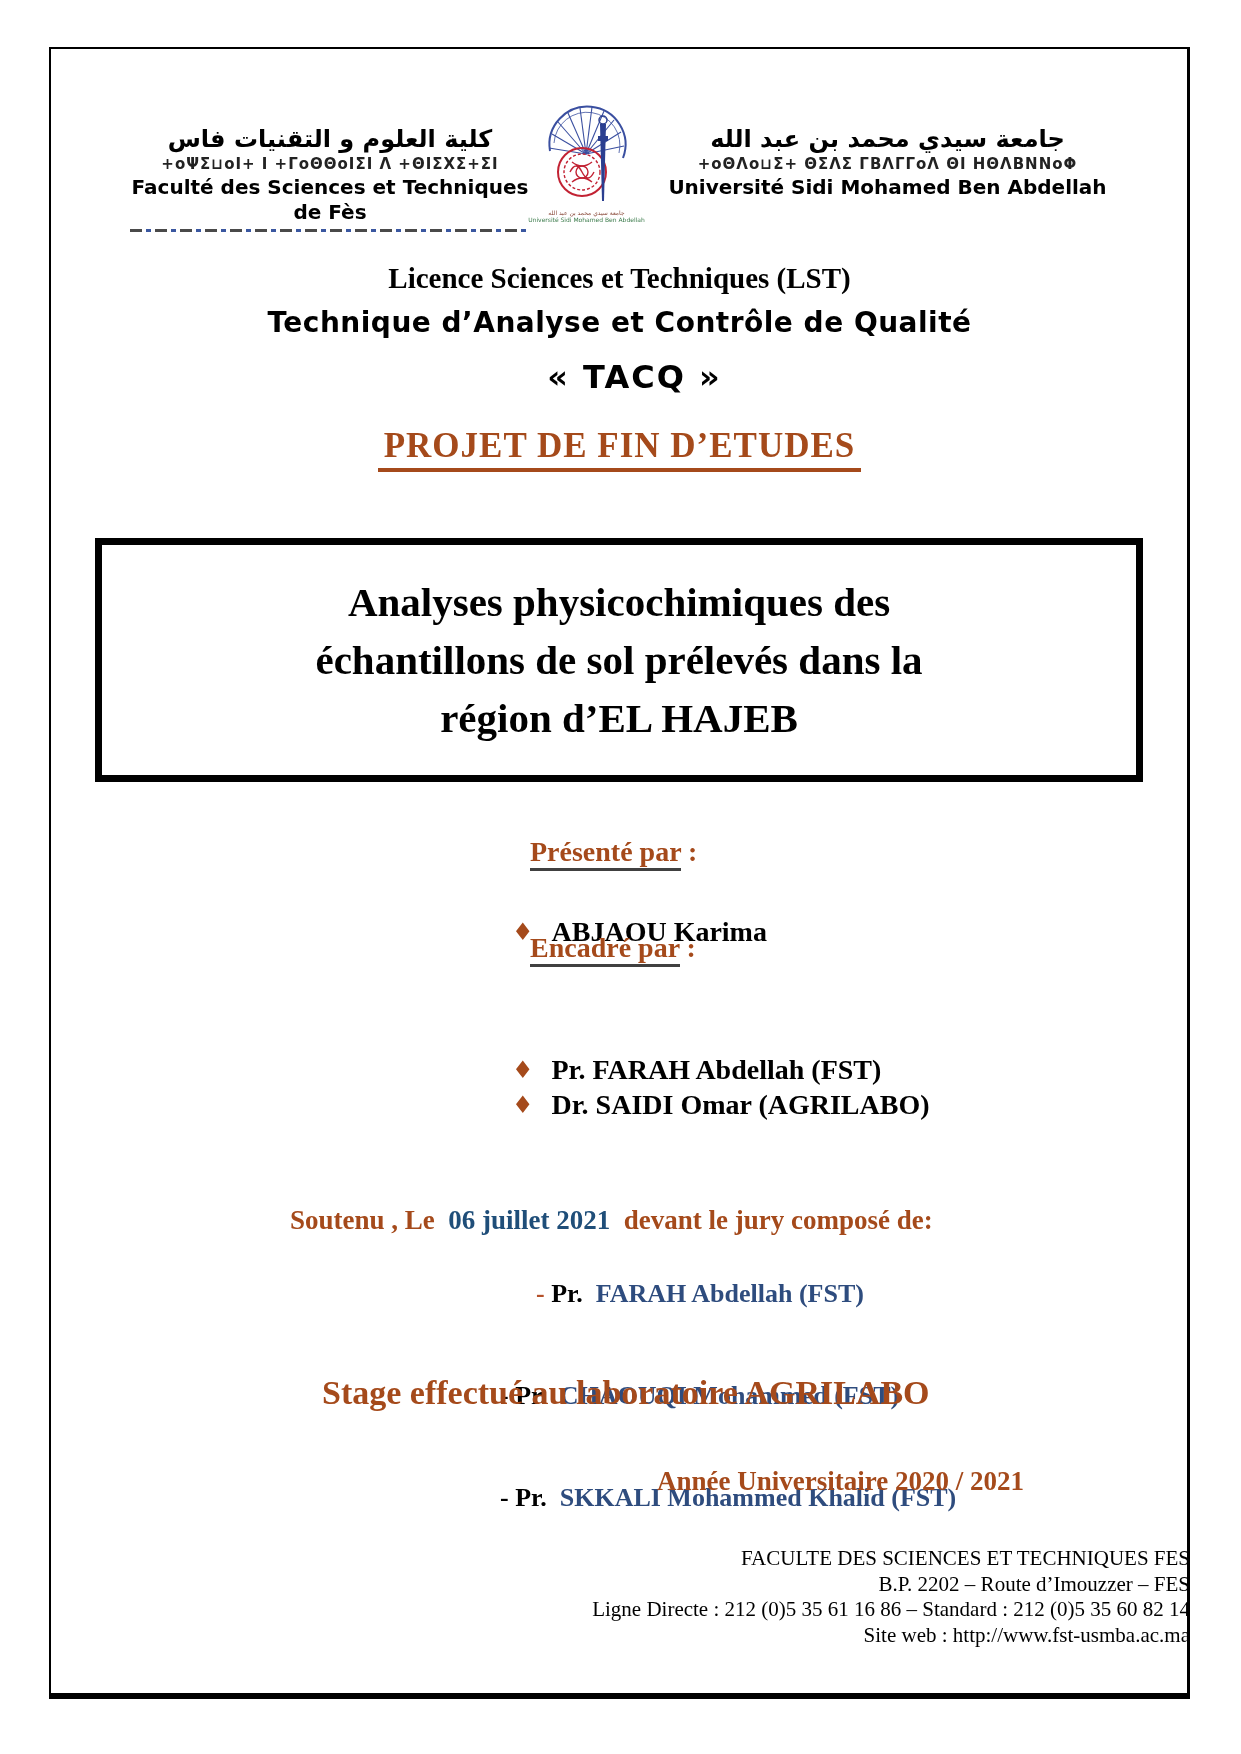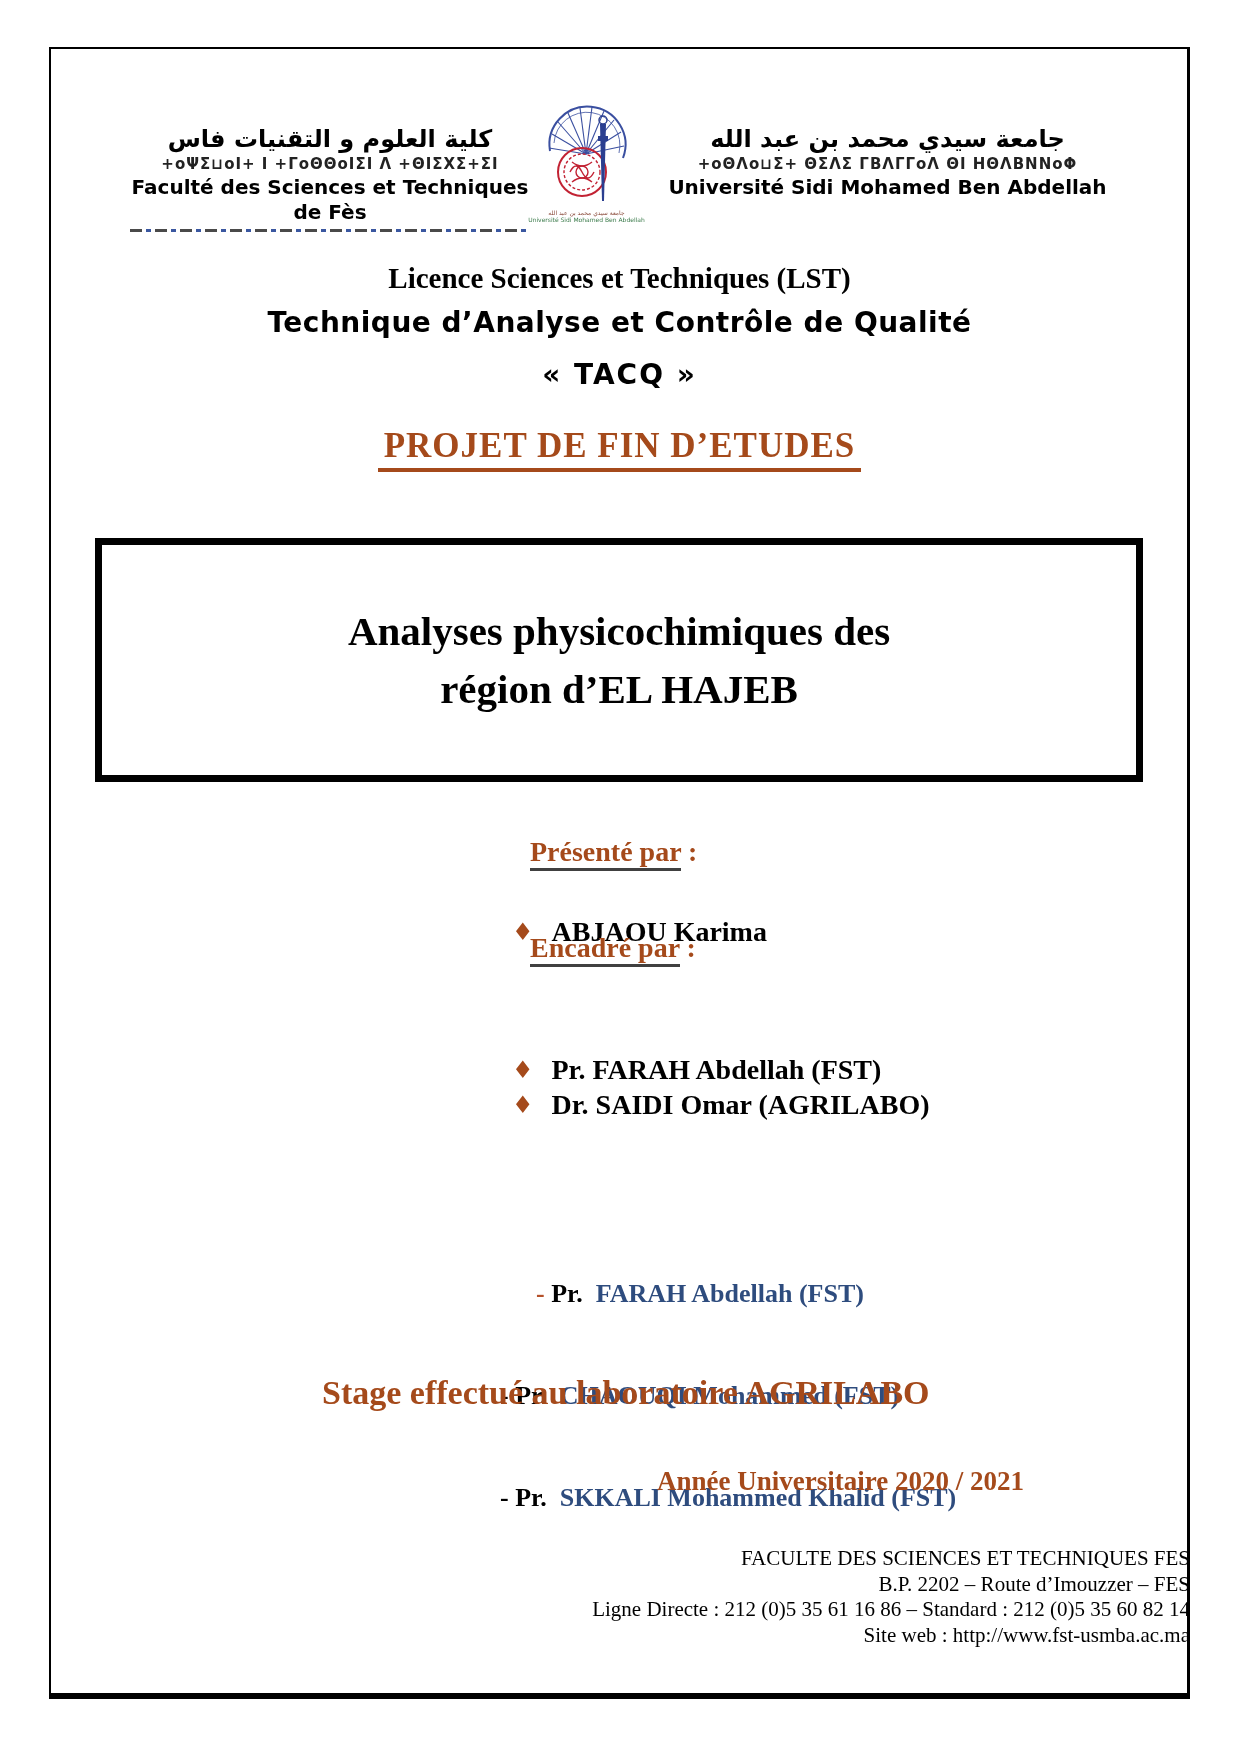--- a/index.html
+++ b/index.html
@@ -19,21 +19,21 @@
     background:repeating-linear-gradient(90deg,#4a4a4a 0 12px,transparent 12px 16px,#3a57a0 16px 21px,transparent 21px 25px);}
   .logo-wrap{position:absolute;left:540px;top:96px;width:95px;height:115px;}
   .logo-caption{position:absolute;left:524px;top:210px;width:125px;text-align:center;line-height:1.1;}
   .logo-caption .c1{font-family:"DejaVu Sans",sans-serif;font-size:6px;color:#8a4a3a;direction:rtl;}
   .logo-caption .c2{font-family:"DejaVu Sans",sans-serif;font-size:6px;color:#3a7a4a;}
 
   
   .centerline{position:absolute;left:49px;width:1141px;text-align:center;}
   .prog1{top:262px;font-weight:bold;font-size:29px;}
   .prog2{top:306px;font-family:"DejaVu Sans",sans-serif;font-weight:bold;font-size:28px;letter-spacing:0.5px;}
-  .prog3{top:358px;font-family:"DejaVu Sans",sans-serif;font-weight:bold;font-size:28px;letter-spacing:2px;}
+  .prog3{top:358px;font-family:"DejaVu Sans",sans-serif;font-weight:bold;font-size:32px;letter-spacing:2px;padding-left:15px;}
   .pfe{top:426px;}
   .pfe span{display:inline-block;font-weight:bold;font-size:35px;letter-spacing:1px;color:#A54A1B;
             border-bottom:4px solid #A54A1B;padding:0 6px 2px 6px;}
 
   
   .title-box{position:absolute;left:95px;top:538px;width:1048px;height:244px;border:7px solid #000;
              box-sizing:border-box;display:flex;flex-direction:column;justify-content:center;align-items:center;}
   .title-box div{font-weight:bold;font-size:41px;line-height:58px;text-align:center;}
   .label-line{position:absolute;left:530px;font-weight:bold;font-size:28px;color:#A54A1B;}
   .label-line .und{border-bottom:3px solid #404040;padding-bottom:1px;}
@@ -117,40 +117,44 @@
   <div class="centerline prog1">Licence Sciences et Techniques (LST)</div>
   <div class="centerline prog2">Technique d’Analyse et Contrôle de Qualité</div>
   <div class="centerline prog3">« TACQ »</div>
 
   <div class="centerline pfe">
     <span>PROJET DE FIN D’ETUDES</span>
   </div>
 
   <div class="title-box">
     <div>Analyses physicochimiques des</div>
+    <div>échantillons de sol prélevés dans la</div>
     <div>région d’EL HAJEB</div>
   </div>
 
   <div class="label-line lbl-presente">
     <span class="und">Présenté par</span><span> :</span>
   </div>
   <div class="bullet-row row-name">
     <span class="diamond">♦</span><span>ABJAOU Karima</span>
   </div>
 
   <div class="label-line lbl-encadre">
     <span class="und">Encadré par</span><span> :</span>
   </div>
   <div class="bullet-row row-sup1">
     <span class="diamond">♦</span><span>Pr.  FARAH Abdellah (FST)</span>
   </div>
   <div class="bullet-row row-sup2">
     <span class="diamond">♦</span><span>Dr. SAIDI Omar (AGRILABO)</span>
   </div>
 
+  <div class="defense">
+    <span>Soutenu , Le </span><span class="date"> 06 juillet 2021 </span><span> devant le jury composé de:</span>
+  </div>
 
   <div class="jury">
     <div class="jrow first">
       <span class="dash-accent">- </span><span class="jtitle">Pr.  </span><span class="jname">FARAH Abdellah (FST)</span>
     </div>
     <div class="jrow">
       <span class="dash">- </span><span class="jtitle">Pr.  </span><span class="jname">CHAOUQI Mohammed (FST)</span>
     </div>
     <div class="jrow">
       <span class="dash">- </span><span class="jtitle">Pr.  </span><span class="jname">SKKALI Mohammed Khalid (FST)</span>

